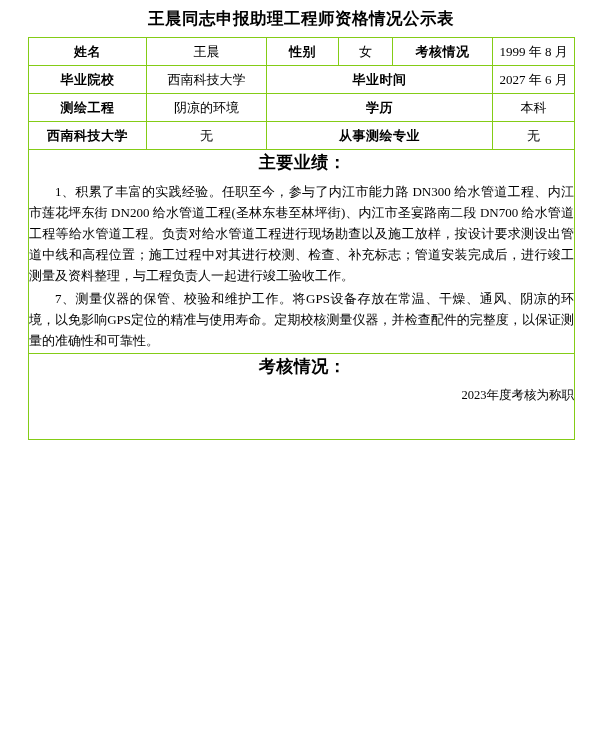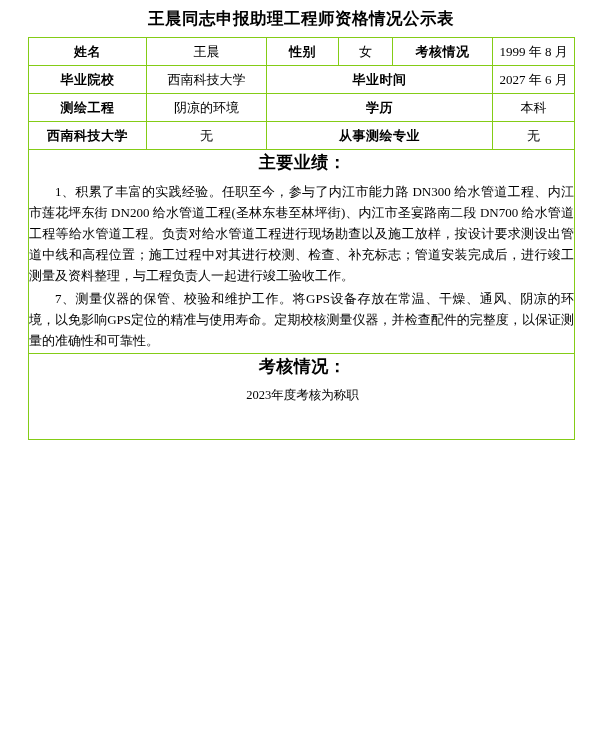--- a/index.html
+++ b/index.html
@@ -75,21 +75,21 @@
     text-justify: inter-ideograph;
     text-indent: 2em;
     margin: 0 0 2px 0;
   }
   .plain {
     font-size: 12.5px;
     line-height: 1.6;
     margin: 4px 0 0 2px;
   }
   .spacer-lg { height: 86px; }
-  .spacer-md { height: 54px; }
+  .spacer-md { height: 54px; text-align: right; }
 </style>
 </head>
 <body>
 
 <div class="page">
 
   <div class="doc-title">王晨同志申报助理工程师资格情况公示表</div>
 
   <table class="main">
     <colgroup>

